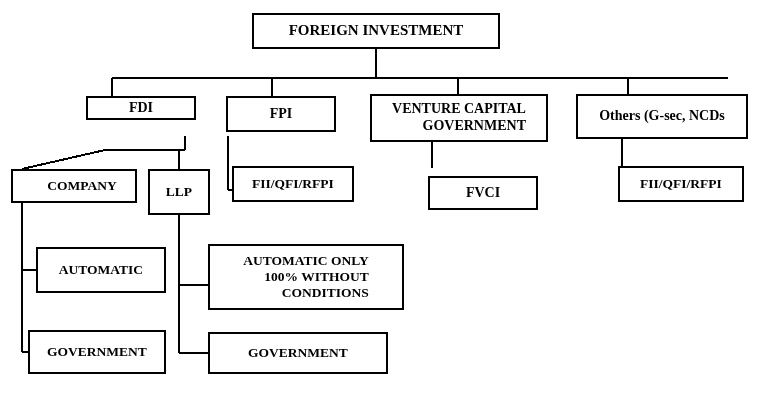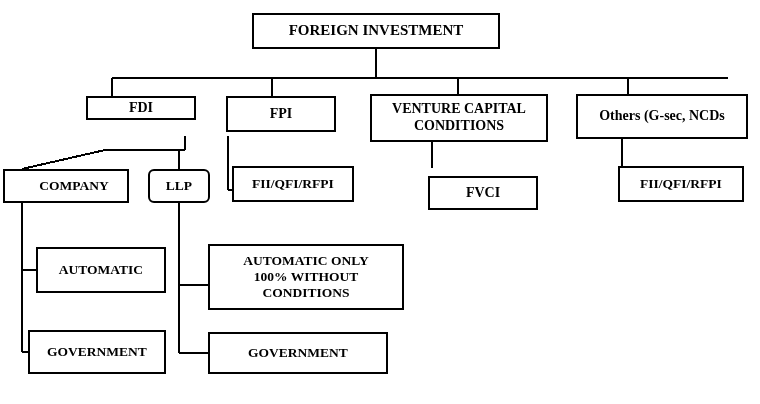--- a/index.html
+++ b/index.html
@@ -26,39 +26,39 @@
     pointer-events: none;
   }
   .node {
     position: absolute;
     box-sizing: border-box;
     border: 2px solid #000000;
     background: #ffffff;
     display: flex;
     align-items: center;
     justify-content: center;
-    text-align: center;
+    text-align: right;
     font-weight: bold;
     color: #000000;
     line-height: 1.18;
     z-index: 2;
   }
   .node-label {
     display: block;
     padding: 0 4px;
     white-space: pre-line;
   }
   
   #node-root          { left: 252px; top: 13px;  width: 248px; height: 36px; font-size: 15px; }
   #node-fdi           { left: 86px;  top: 96px;  width: 110px; height: 24px; font-size: 14px; }
   #node-fpi           { left: 226px; top: 96px;  width: 110px; height: 36px; font-size: 14px; }
   #node-vc            { left: 370px; top: 94px;  width: 178px; height: 48px; font-size: 14px; }
   #node-others        { left: 576px; top: 94px;  width: 172px; height: 45px; font-size: 14px; }
-  #node-company       { left: 3px;  top: 169px; width: 126px; height: 34px; font-size: 13.5px; padding-left: 16px; }
-  #node-llp           { left: 148px; top: 169px; width: 62px;  height: 34px; font-size: 13.5px; border-radius: 6px; }
+  #node-company       { left: 11px;  top: 169px; width: 126px; height: 34px; font-size: 13.5px; padding-left: 16px; }
+  #node-llp           { left: 148px; top: 169px; width: 62px;  height: 46px; font-size: 13.5px; }
   #node-fii-fpi       { left: 232px; top: 166px; width: 122px; height: 36px; font-size: 13.5px; }
   #node-fvci          { left: 428px; top: 168px; width: 110px; height: 34px; font-size: 14px; margin-top: 8px; }
   #node-fii-others    { left: 618px; top: 166px; width: 126px; height: 36px; font-size: 13.5px; }
   #node-automatic     { left: 36px;  top: 247px; width: 130px; height: 46px; font-size: 13.5px; }
   #node-auto-only     { left: 208px; top: 244px; width: 196px; height: 66px; font-size: 13.5px; }
   #node-government    { left: 28px;  top: 330px; width: 138px; height: 44px; font-size: 13.5px; }
   #node-govt-llp      { left: 208px; top: 332px; width: 180px; height: 42px; font-size: 13.5px; }
 </style>
 </head>
 <body>
@@ -106,21 +106,21 @@
   <div class="node" id="node-fdi">
     <span class="node-label">FDI</span>
   </div>
 
   <div class="node" id="node-fpi">
     <span class="node-label">FPI</span>
   </div>
 
   <div class="node" id="node-vc">
     <span class="node-label">VENTURE CAPITAL
-CONDITIONS</span>
+GOVERNMENT</span>
   </div>
 
   <div class="node" id="node-others">
     <span class="node-label">Others (G-sec, NCDs</span>
   </div>
 
   <div class="node" id="node-company">
     <span class="node-label">COMPANY</span>
   </div>
 

